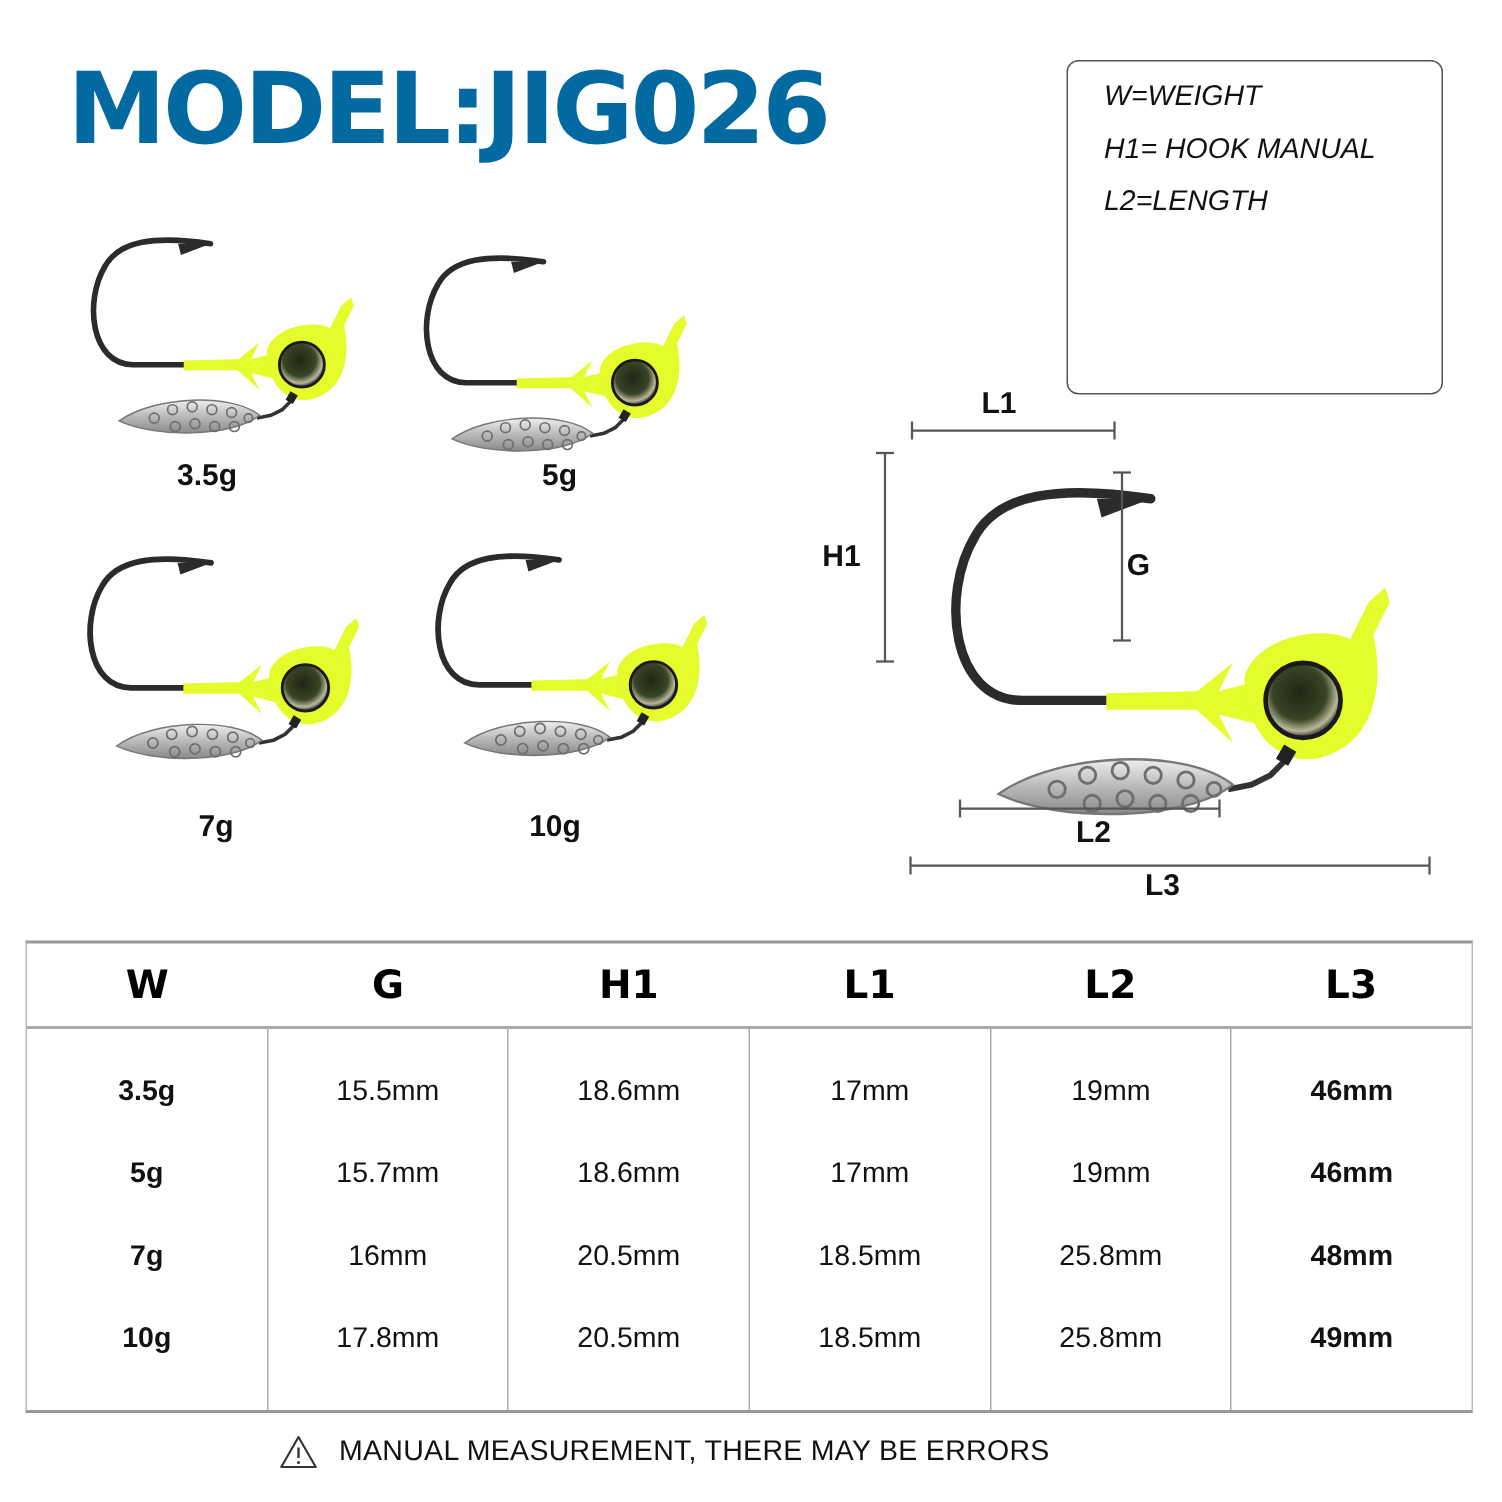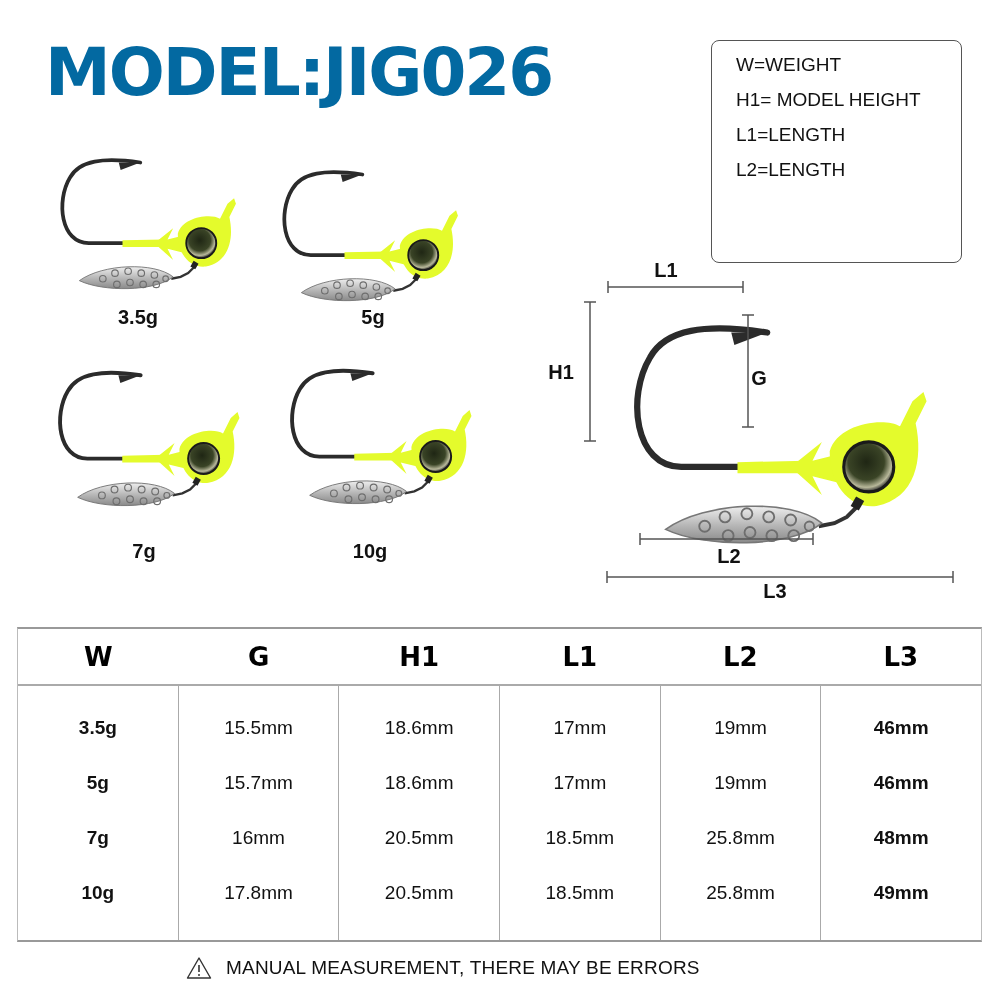--- a/index.html
+++ b/index.html
@@ -9,21 +9,21 @@
     .title {
       position: absolute; left: 45px; top: 40px;
       font-family: "DejaVu Sans", sans-serif; font-weight: 700;
       font-size: 66px; letter-spacing: -2px; line-height: 1; color: #0369a1;
     }
 
     .legend-box {
       position: absolute; left: 711px; top: 40px; width: 251px; height: 223px;
       border: 1.5px solid #555; border-radius: 8px; padding: 6px 0 0 24px;
     }
-    .legend-item { font-size: 19px; line-height: 35px; color: #111; white-space: nowrap; }
+    .legend-item { font-size: 19px; line-height: 35px; color: #111; white-space: nowrap; font-style: italic; }
 
     .lure { position: absolute; }
     .lure-label {
       position: absolute; font-weight: 700; font-size: 20px; color: #111;
       transform: translateX(-50%); white-space: nowrap;
     }
 
     .dim-label { position: absolute; font-weight: 700; font-size: 20px; color: #111; transform: translate(-50%, -50%); }
     .dim-svg { position: absolute; left: 0; top: 0; pointer-events: none; }
 
@@ -51,22 +51,21 @@
     }
     .warning-text { font-size: 19px; color: #111; letter-spacing: 0.2px; }
   </style>
 </head>
 <body>
 
 <div class="title">MODEL:JIG026</div>
 
 <div class="legend-box">
   <div class="legend-item">W=WEIGHT</div>
-  <div class="legend-item">H1= MODEL HEIGHT</div>
-  <div class="legend-item">L1=LENGTH</div>
+  <div class="legend-item">H1= HOOK MANUAL</div>
   <div class="legend-item">L2=LENGTH</div>
 </div>
 
 <svg width="0" height="0" style="position:absolute">
   <defs>
     <radialGradient id="eyeGrad" cx="45%" cy="40%" r="60%">
       <stop offset="0%" stop-color="#1f2614"></stop>
       <stop offset="60%" stop-color="#3a4426"></stop>
       <stop offset="85%" stop-color="#b8b89a"></stop>
       <stop offset="100%" stop-color="#2a2a2a"></stop>

